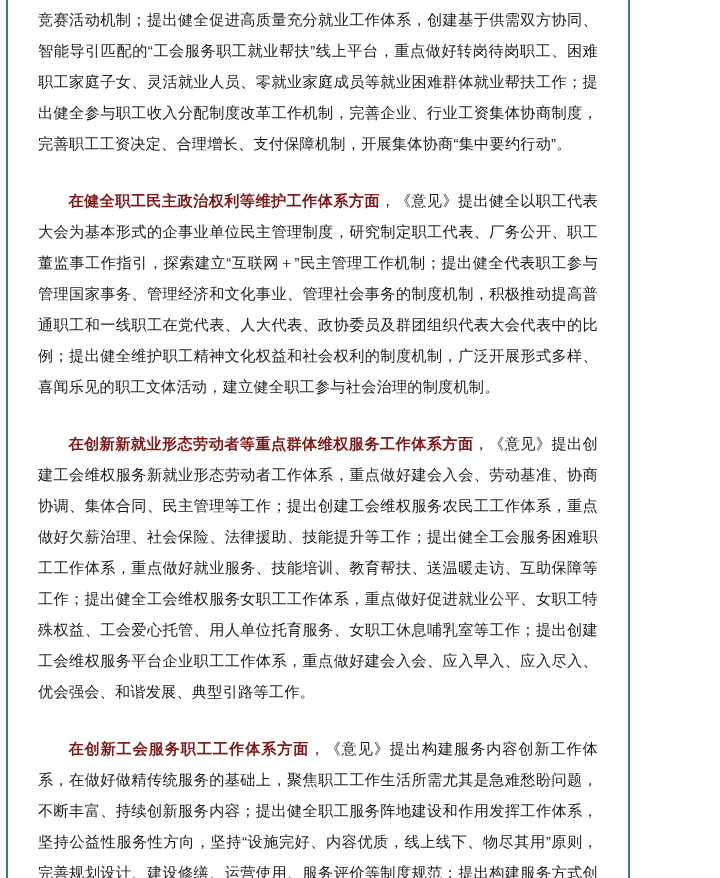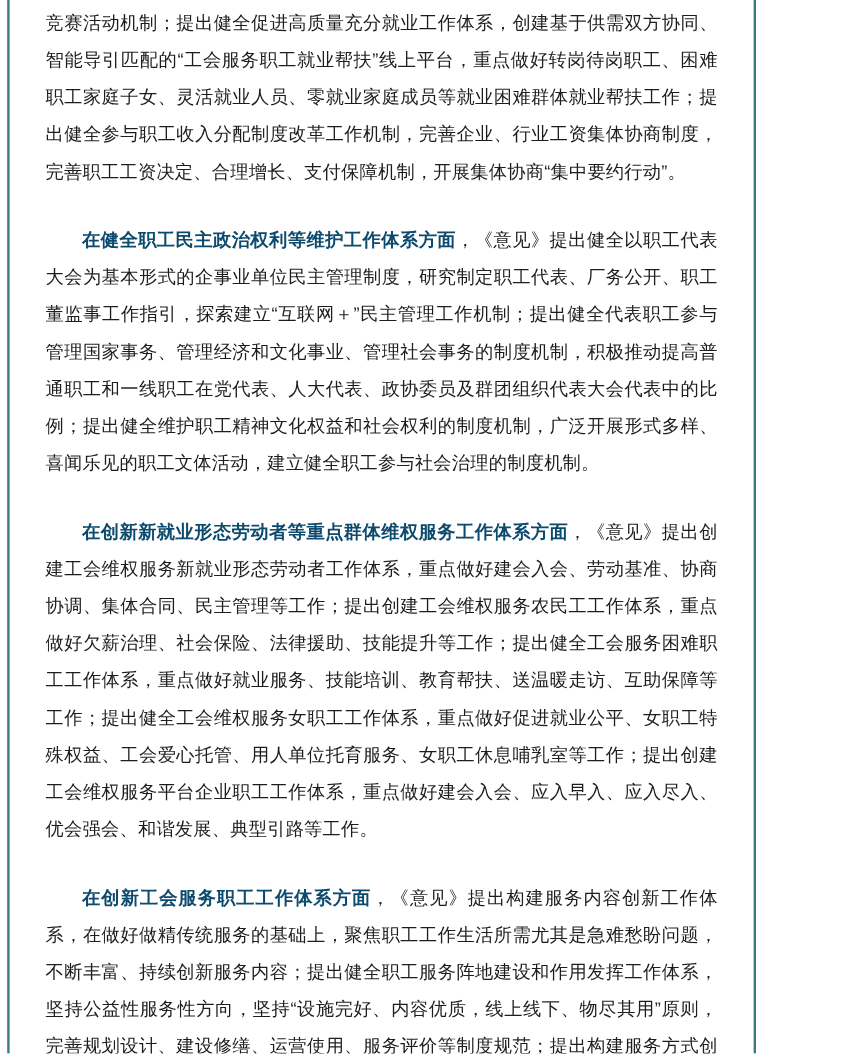--- a/index.html
+++ b/index.html
@@ -52,21 +52,21 @@
     font-family: "Liberation Sans", sans-serif;
   }
   p.para + p.para {
     margin-top: 26px;
   }
   p.indent {
     text-indent: 2em;
   }
   .lead {
     font-weight: bold;
-    color: #0c4a6e;
+    color: #7f1d1d;
   }
 </style>
 </head>
 <body>
 
 <div class="page">
 
   <div class="edge-rule left"></div>
   <div class="edge-rule right"></div>
 

